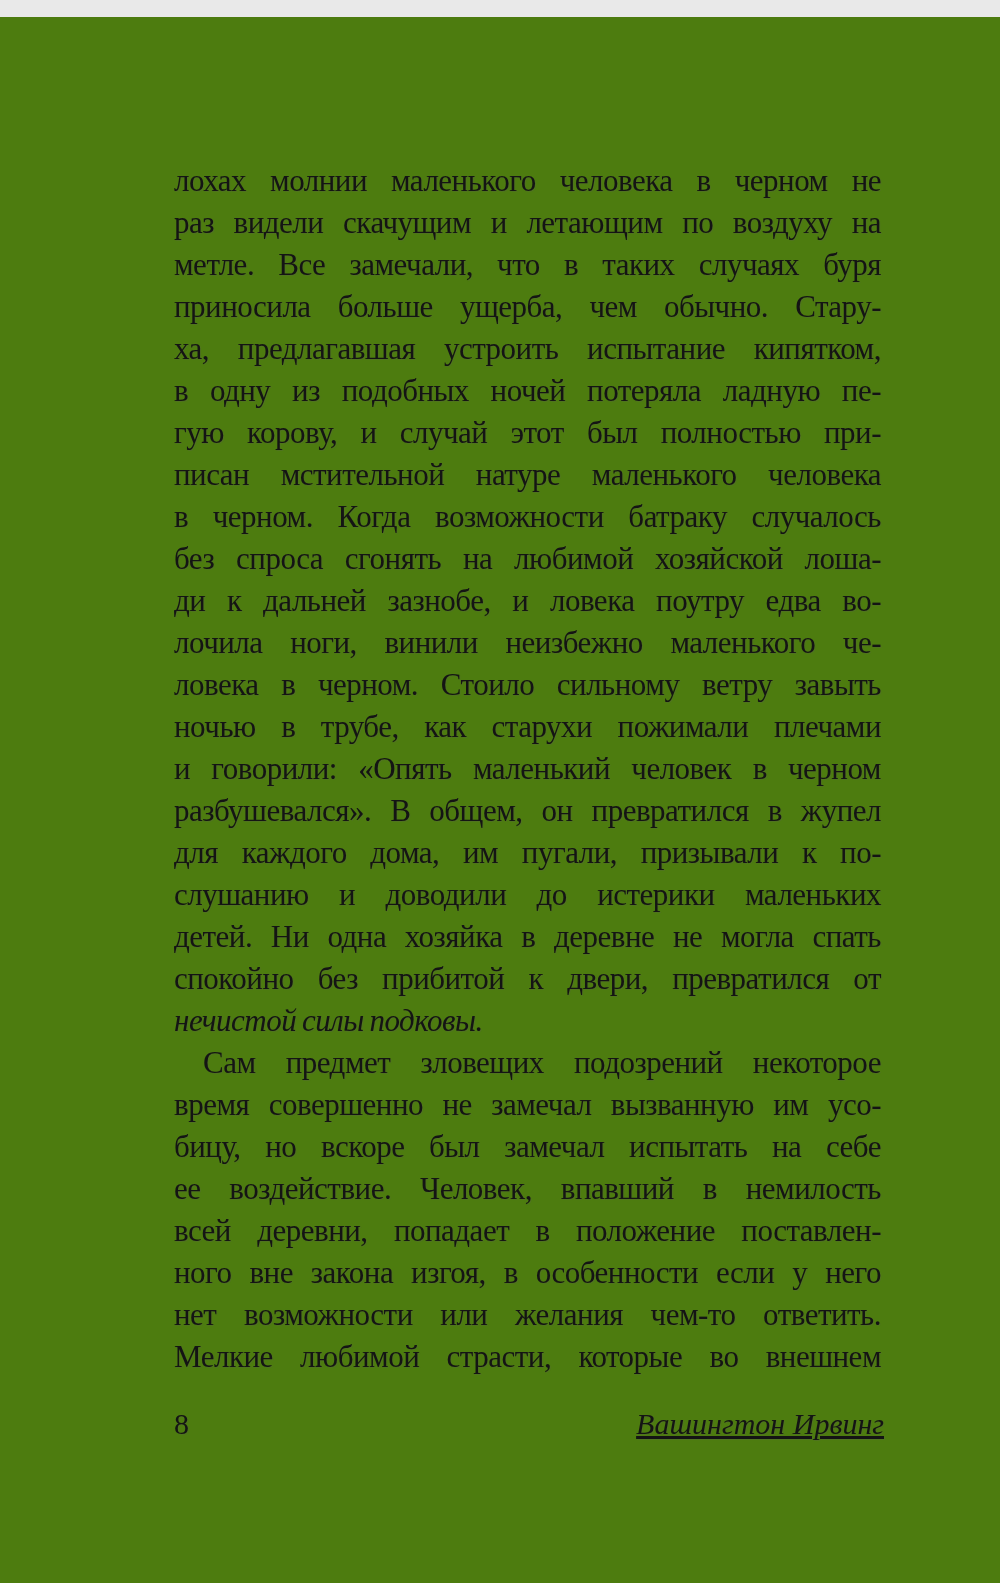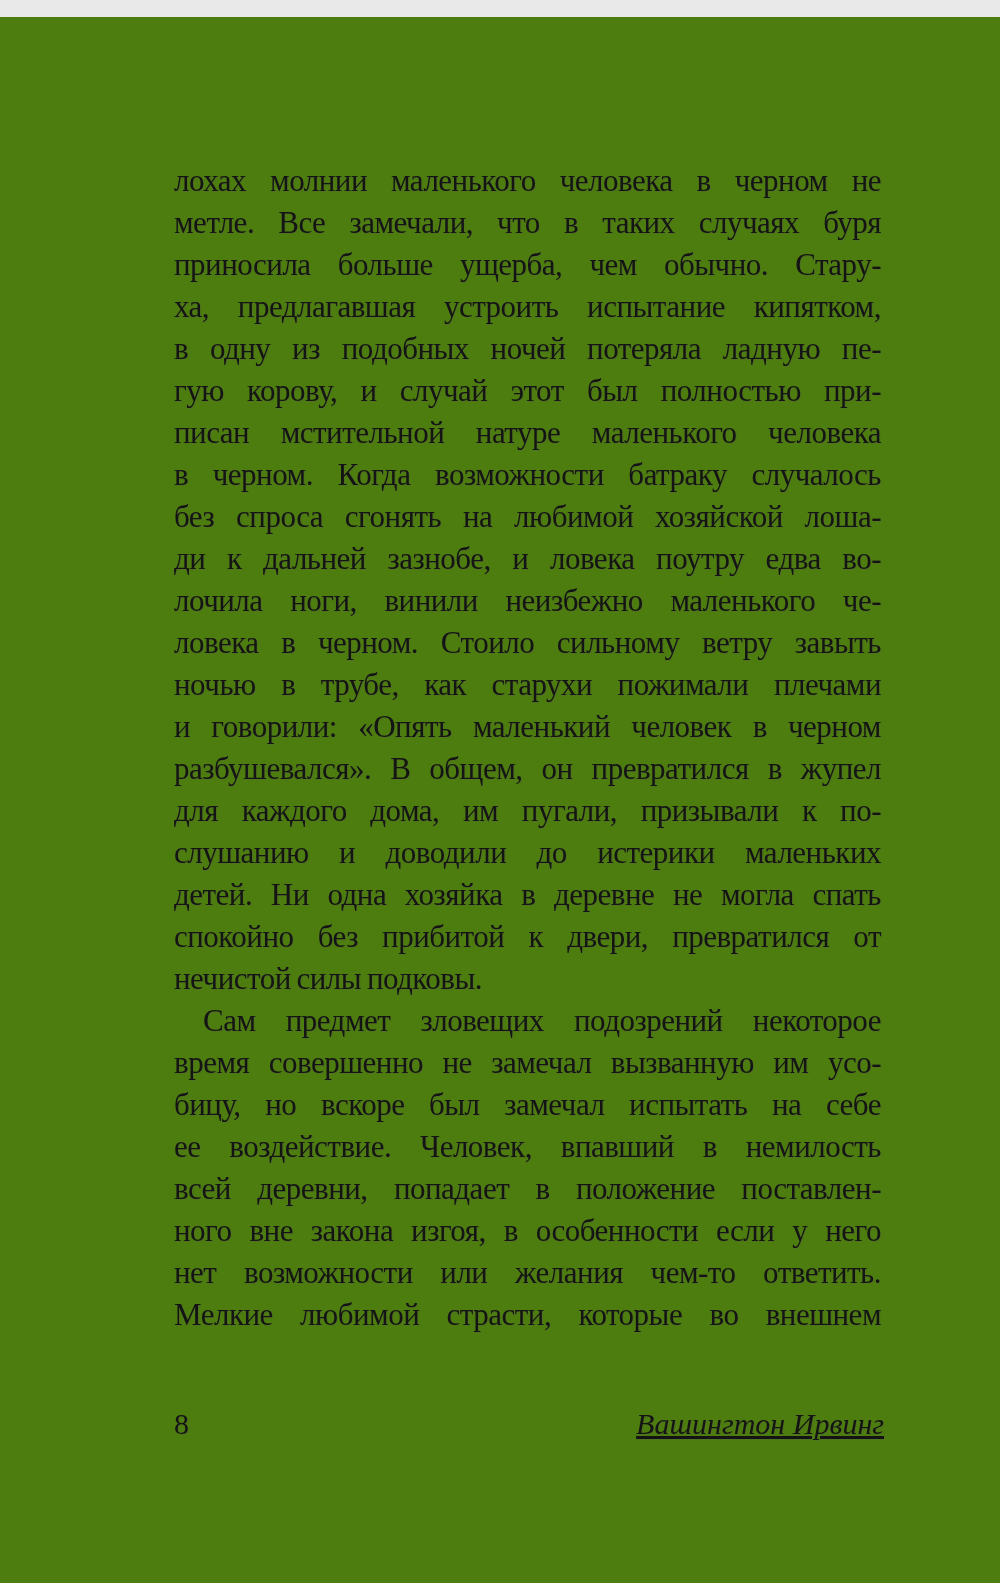--- a/index.html
+++ b/index.html
@@ -22,21 +22,21 @@
     font-size:31px;
     line-height:42px;
     letter-spacing:-0.5px;
     word-spacing:-1.5px;
     text-align:justify;
     text-align-last:justify;
     text-justify:inter-word;
     text-shadow:1px 1px 0 rgba(90,90,90,0.22);
     white-space:normal;
   }
-  .line.end{text-align-last:left;}
+  .line.end{text-align-last:left;font-style:italic;}
   .line.indent{text-indent:29px;}
   .page-footer{
     position:absolute;
     left:174px;top:1388px;width:710px;
     display:flex;
     justify-content:space-between;
     align-items:baseline;
     font-size:30px;
     line-height:38px;
     text-shadow:1px 1px 0 rgba(90,90,90,0.22);
@@ -46,20 +46,21 @@
 </style>
 </head>
 <body>
 
 <div class="sheet">
 
   <main class="text-block">
 
     <p class="para">
       <span class="line">лохах молнии маленького человека в черном не</span>
+      <span class="line">раз видели скачущим и летающим по воздуху на</span>
       <span class="line">метле. Все замечали, что в таких случаях буря</span>
       <span class="line">приносила больше ущерба, чем обычно. Стару-</span>
       <span class="line">ха, предлагавшая устроить испытание кипятком,</span>
       <span class="line">в одну из подобных ночей потеряла ладную пе-</span>
       <span class="line">гую корову, и случай этот был полностью при-</span>
       <span class="line">писан мстительной натуре маленького человека</span>
       <span class="line">в черном. Когда возможности батраку случалось</span>
       <span class="line">без спроса сгонять на любимой хозяйской лоша-</span>
       <span class="line">ди к дальней зазнобе, и ловека поутру едва во-</span>
       <span class="line">лочила ноги, винили неизбежно маленького че-</span>

